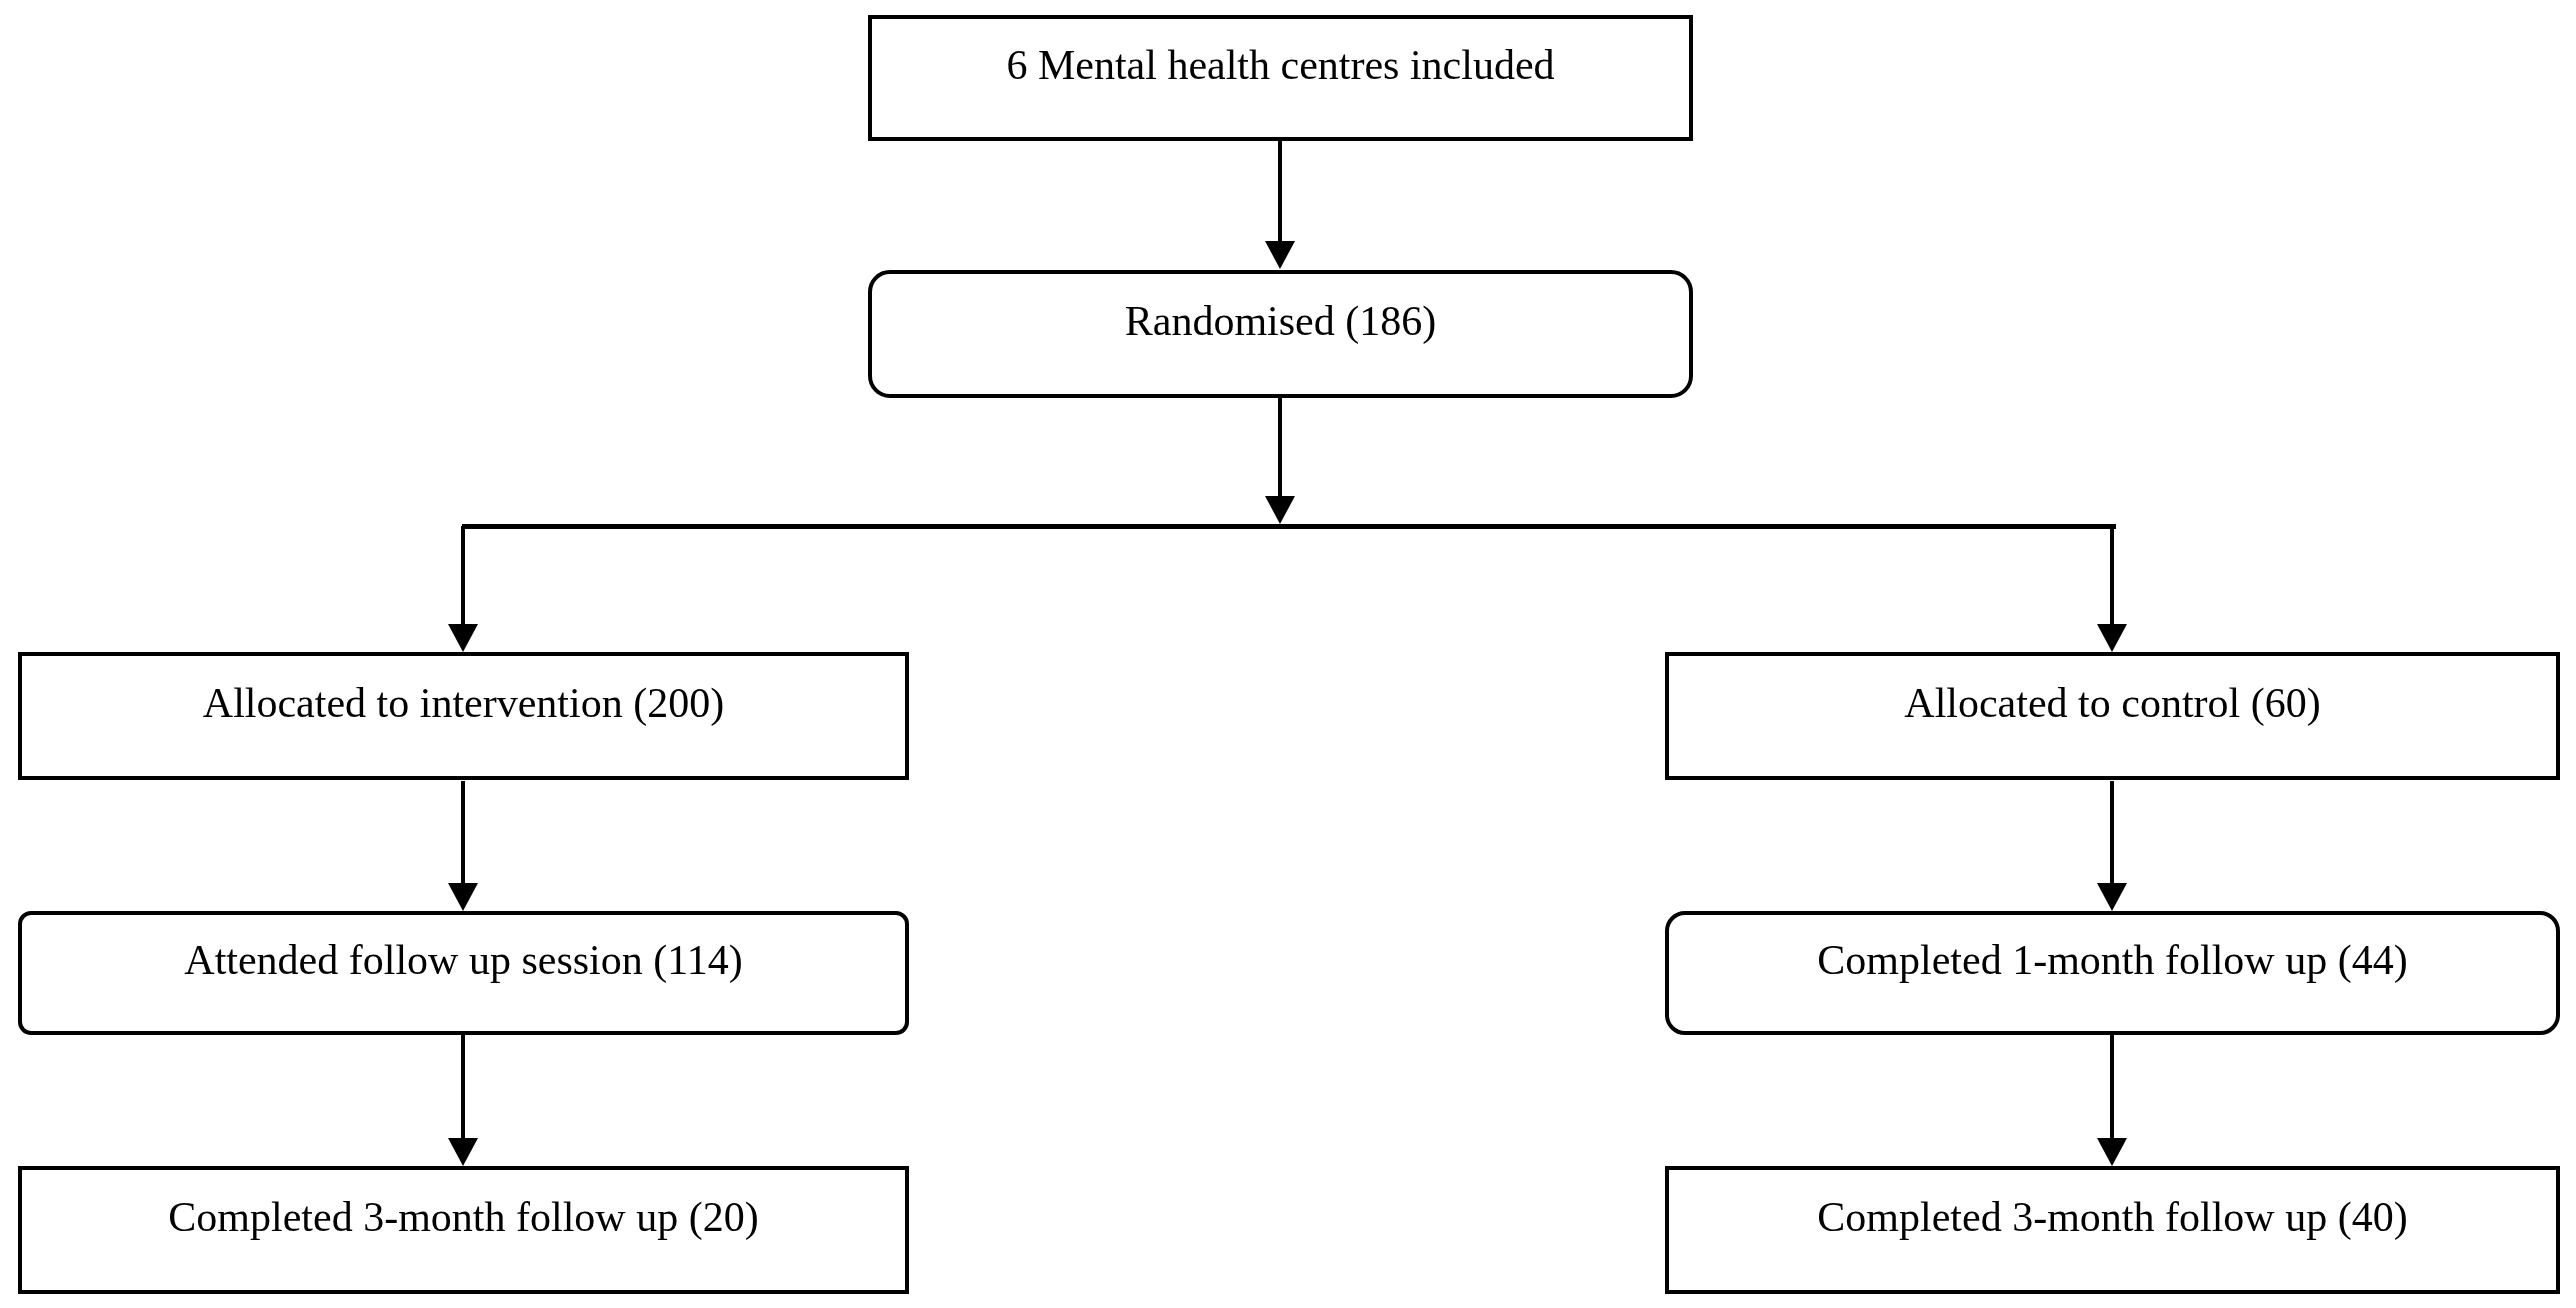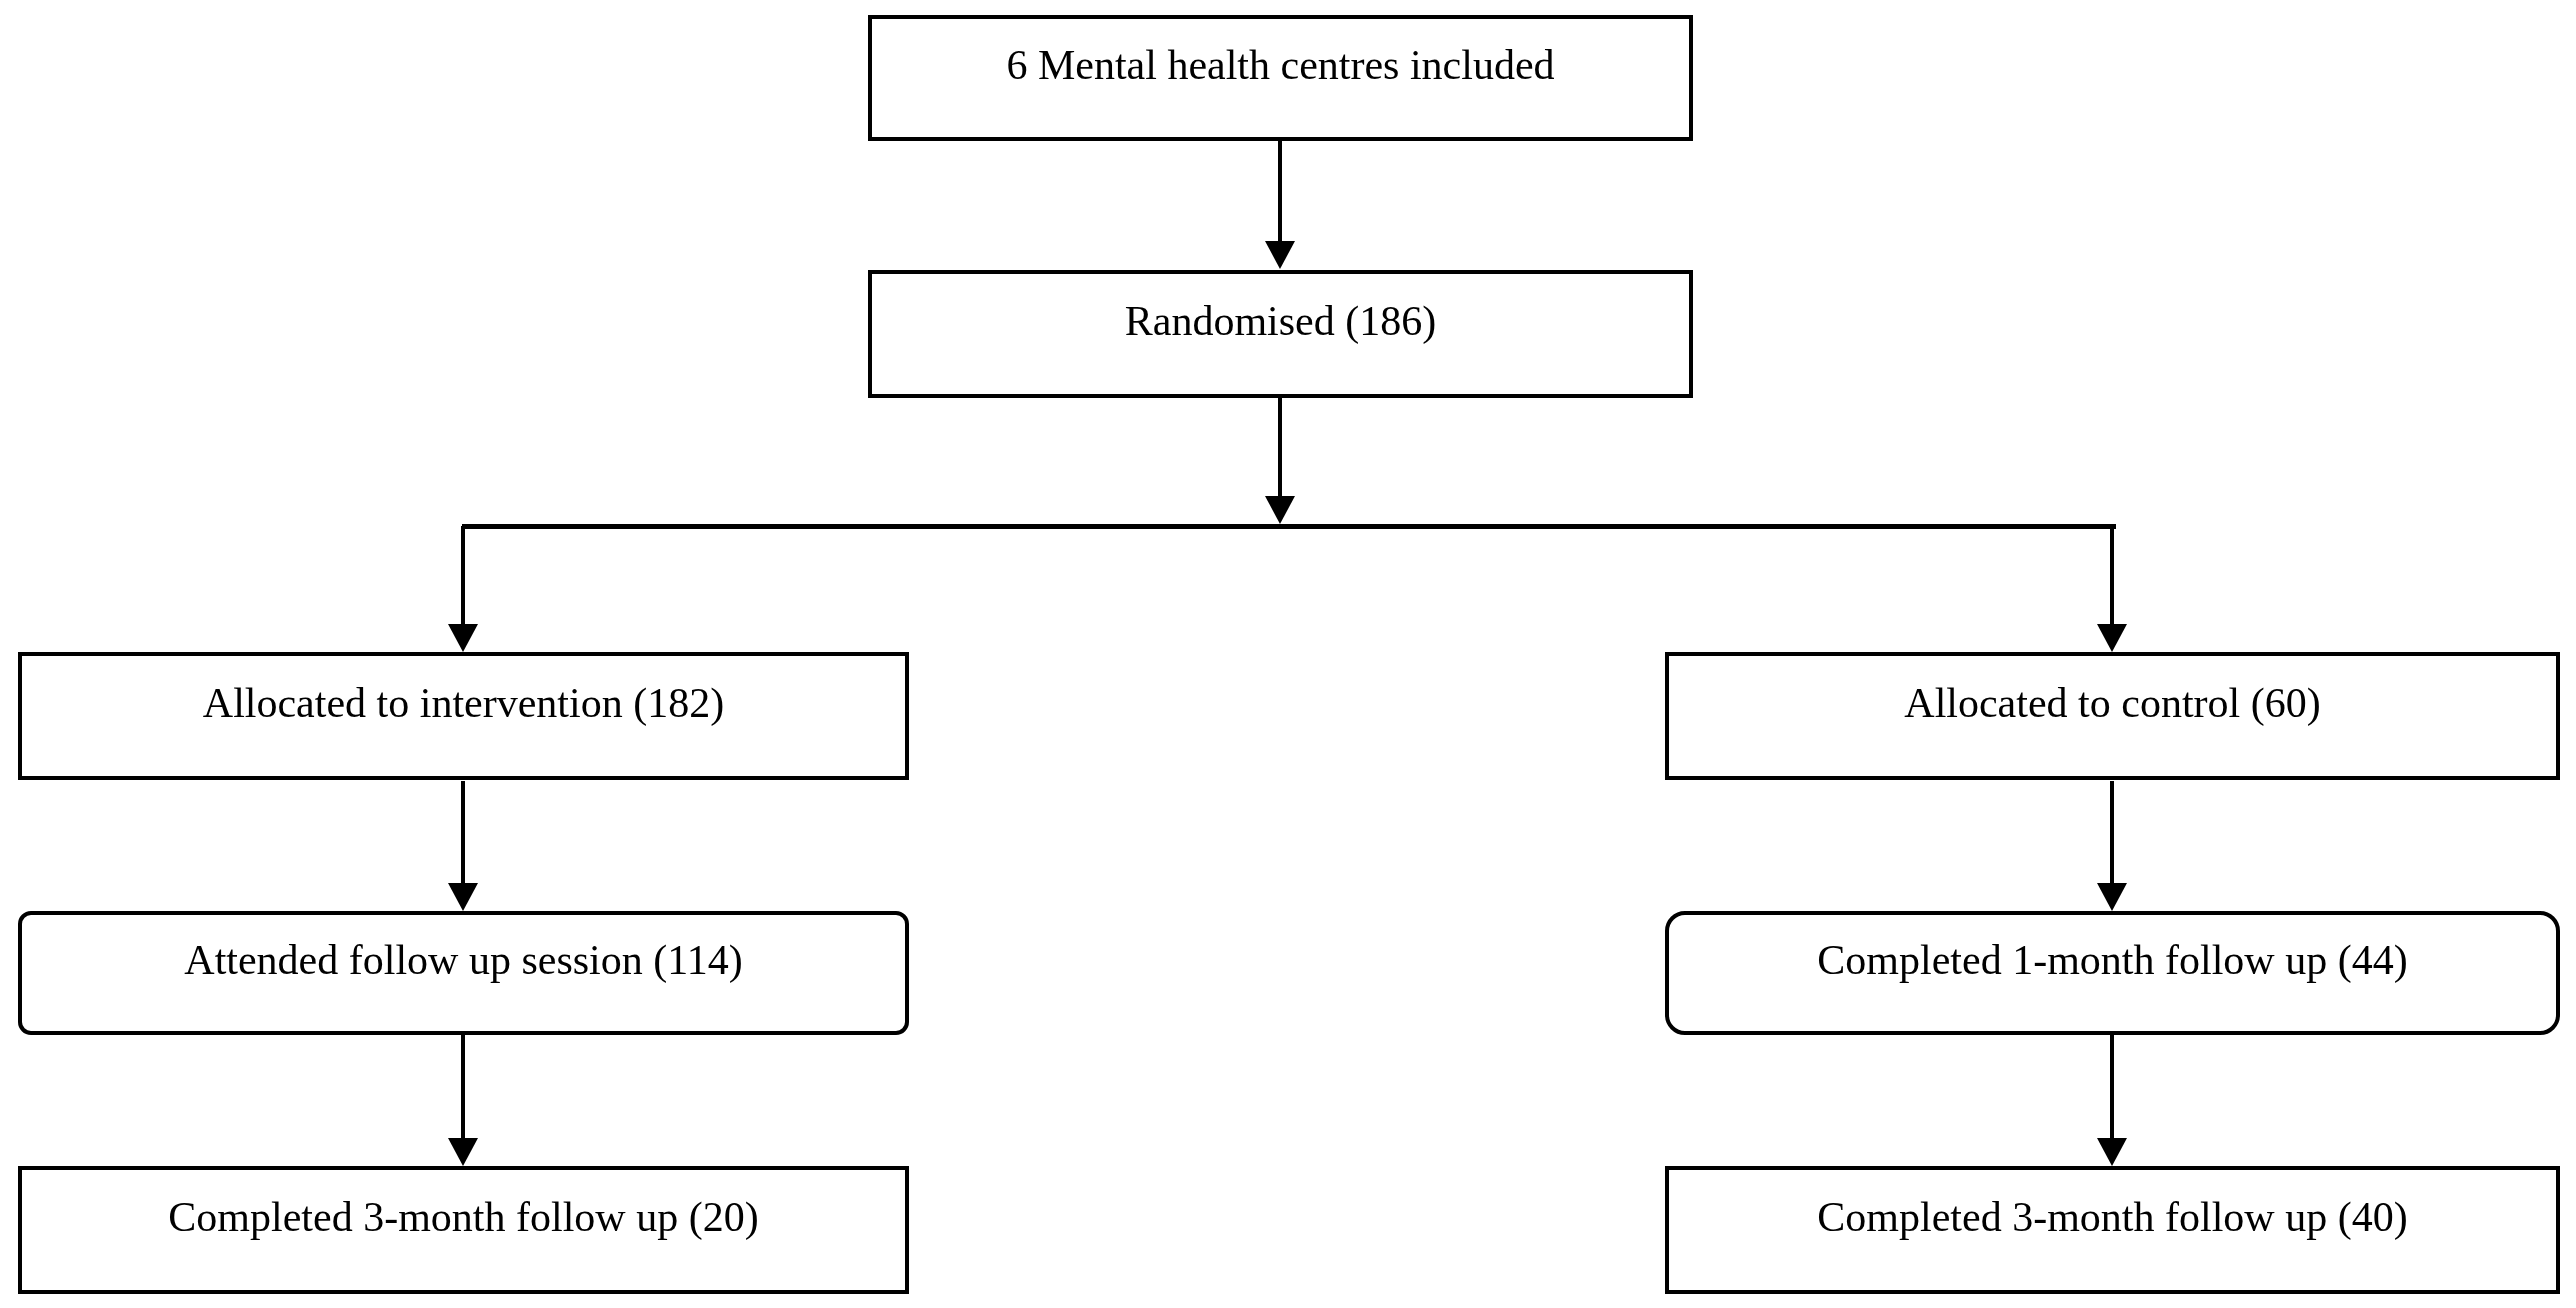--- a/index.html
+++ b/index.html
@@ -59,21 +59,21 @@
 
   <div class="node" style="left:868px; top:15px; width:825px; height:126px;">
     <span>6 Mental health centres included</span>
   </div>
 
   <div class="connector" style="left:1265px; top:141px; height:128px;">
     <div class="line"></div>
     <div class="arrow"></div>
   </div>
 
-  <div class="node" style="left:868px; top:270px; width:825px; height:128px;">
+  <div class="node" style="left:868px; top:270px; width:825px; height:128px;border-radius:22px;">
     <span>Randomised (186)</span>
   </div>
 
   <div class="connector" style="left:1265px; top:398px; height:126px;">
     <div class="line"></div>
     <div class="arrow"></div>
   </div>
 
   <div class="hbar" style="left:462px; top:524px; width:1654px; height:4.6px;"></div>
 
@@ -81,21 +81,21 @@
     <div class="line"></div>
     <div class="arrow"></div>
   </div>
 
   <div class="connector" style="left:2097px; top:526px; height:126px;">
     <div class="line"></div>
     <div class="arrow"></div>
   </div>
 
   <div class="node" style="left:18px; top:652px; width:891px; height:128px;">
-    <span>Allocated to intervention (182)</span>
+    <span>Allocated to intervention (200)</span>
   </div>
 
   <div class="node" style="left:1665px; top:652px; width:895px; height:128px;">
     <span>Allocated to control (60)</span>
   </div>
 
   <div class="connector" style="left:448px; top:781px; height:130px;">
     <div class="line"></div>
     <div class="arrow"></div>
   </div>

